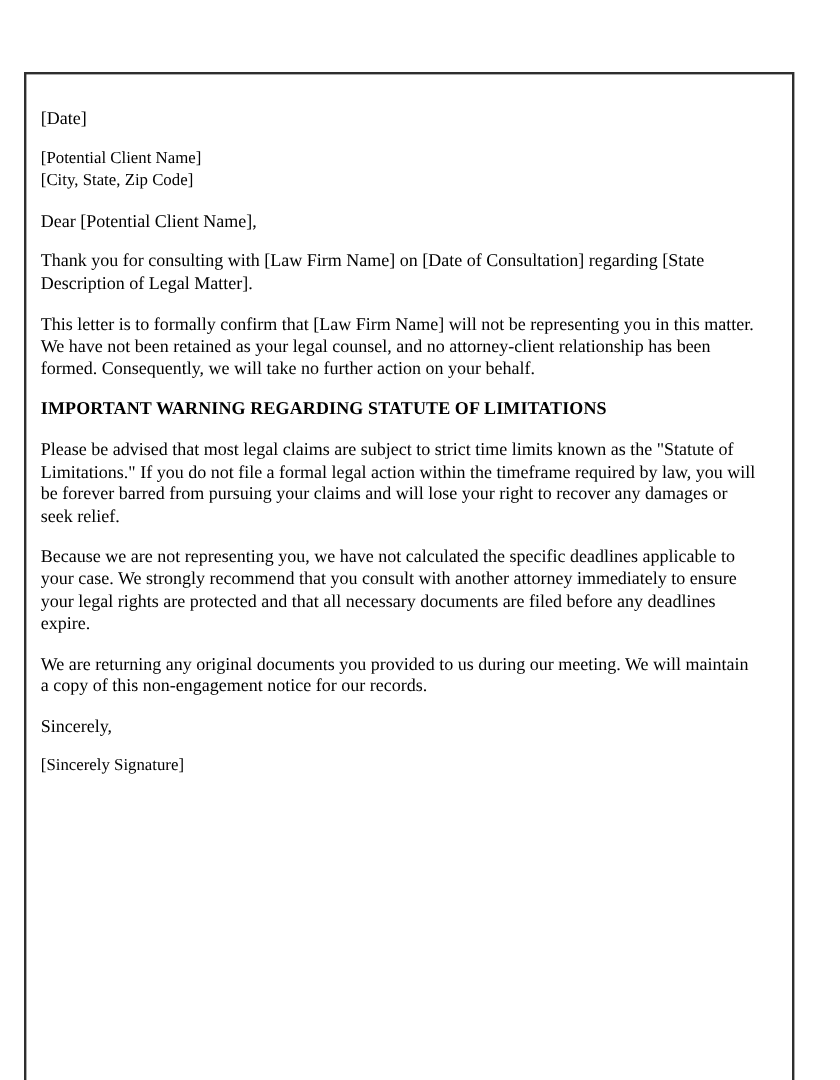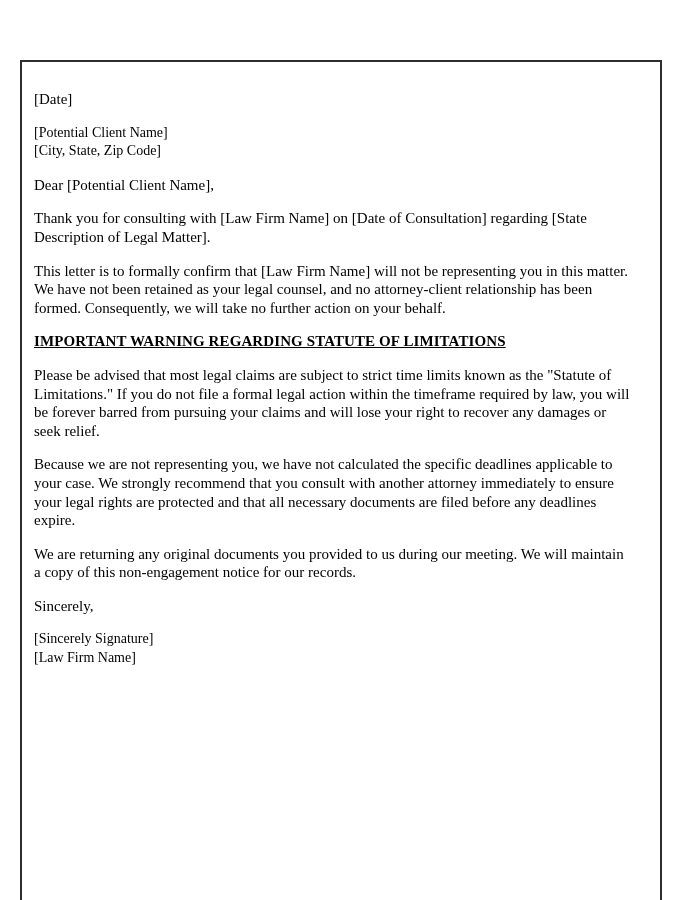--- a/index.html
+++ b/index.html
@@ -34,21 +34,20 @@
     line-height: 18.6px;
   }
   .line {
     display: block;
     font-size: 14px;
     line-height: 18.6px;
   }
   .warning-heading {
     font-weight: bold;
     letter-spacing: 0.1px;
-    text-decoration: underline;
   }
 </style>
 </head>
 <body>
 
 <div class="letter-page">
 
   <p>[Date]</p>
 
   <div class="block">
@@ -69,16 +68,15 @@
 
   <p>Because we are not representing you, we have not calculated the specific deadlines applicable to your case. We strongly recommend that you consult with another attorney immediately to ensure your legal rights are protected and that all necessary documents are filed before any deadlines expire.</p>
 
   <p>We are returning any original documents you provided to us during our meeting. We will maintain a copy of this non-engagement notice for our records.</p>
 
 
   <p>Sincerely,</p>
 
   <div class="block">
     <span class="line">[Sincerely Signature]</span>
-    <span class="line">[Law Firm Name]</span>
   </div>
 
 </div>
 
 </body></html>

